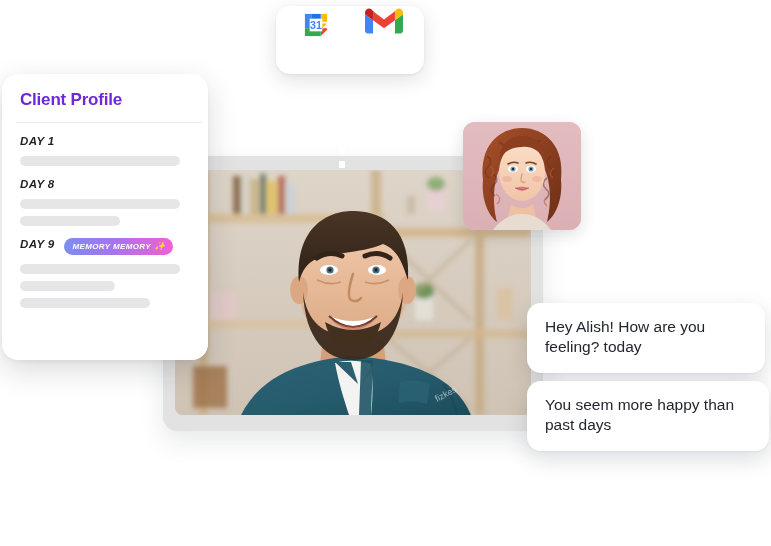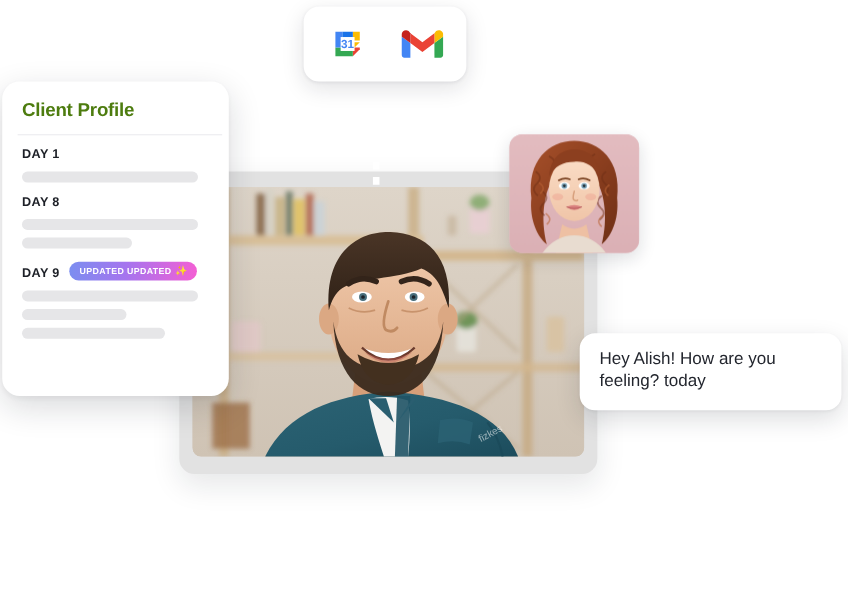--- a/index.html
+++ b/index.html
@@ -25,21 +25,20 @@
   .integrations-card {
     position: absolute;
     left: 276px;
     top: 6px;
     width: 148px;
     height: 68px;
     background: #ffffff;
     border-radius: 14px;
     box-shadow: 0 6px 20px rgba(20, 25, 40, 0.13), 0 1px 3px rgba(20,25,40,0.06);
     display: flex;
-    align-items: center;
     justify-content: center;
     gap: 30px;
     z-index: 40;
   }
   .gicon { display: block; }
 
   
   .conn-up {
     position: absolute;
     left: 328px;
@@ -66,36 +65,37 @@
     height: 286px;
     background: #ffffff;
     border-radius: 16px;
     box-shadow: 0 10px 30px rgba(20, 25, 40, 0.16), 0 2px 6px rgba(20,25,40,0.05);
     z-index: 50;
     overflow: hidden;
   }
   .profile-title {
     font-size: 17px;
     font-weight: 700;
-    color: #4d7c0f;
+    color: #6d28d9;
     letter-spacing: -0.2px;
     padding: 16px 0 12px 18px;
   }
   .profile-divider {
     height: 1px;
     background: #ececef;
     margin: 0 6px 0 14px;
   }
   .profile-body { padding: 12px 18px 0 18px; }
 
   .day-row {
     display: flex;
-    align-items: flex-end;
+    align-items: flex-start;
     gap: 9px;
     margin-bottom: 9px;
+    font-style: italic;
   }
   .day-label {
     font-size: 11.5px;
     font-weight: 700;
     color: #1d2027;
     letter-spacing: 0.35px;
     white-space: nowrap;
   }
   .badge {
     display: inline-flex;
@@ -389,21 +389,21 @@
           <span class="day-label">DAY 8</span>
         </div>
         <div class="bar" style="width:160px"></div>
         <div class="bar" style="width:100px"></div>
       </div>
 
       <div class="grp">
         <div class="day-row">
           <span class="day-label">DAY 9</span>
           <span class="badge">
-            <span>UPDATED UPDATED</span>
+            <span>MEMORY MEMORY</span>
             <span class="badge-spark">✨</span>
           </span>
         </div>
         <div class="bar" style="width:160px"></div>
         <div class="bar" style="width:95px"></div>
         <div class="bar" style="width:130px"></div>
       </div>
 
     </div>
   </div>
@@ -427,14 +427,17 @@
       <path d="M37.8 33.7h6.9c1.8 0 3.3-1.5 3.3-3.3v-21l-10.2 7.5z" fill="#34a853"></path>
       <path d="M37.8 5.6v11.3L48 9.4V7.2c0-4.2-4.8-6.6-8.2-4.1z" fill="#fbbc04"></path>
       <path d="M10.2 16.9V5.6L24 16l13.8-10.4v11.3L24 27.3z" fill="#ea4335"></path>
       <path d="M0 7.2v2.2l10.2 7.5V5.6L8.2 3.1C4.8.6 0 3 0 7.2z" fill="#c5221f"></path>
     </svg>
   </div>
 
   <div class="bubble bubble-1">
     <span>Hey Alish! How are you feeling? today</span>
   </div>
+  <div class="bubble bubble-2">
+    <span>You seem more happy than past days</span>
+  </div>
 
 </div>
 
 </body></html>

